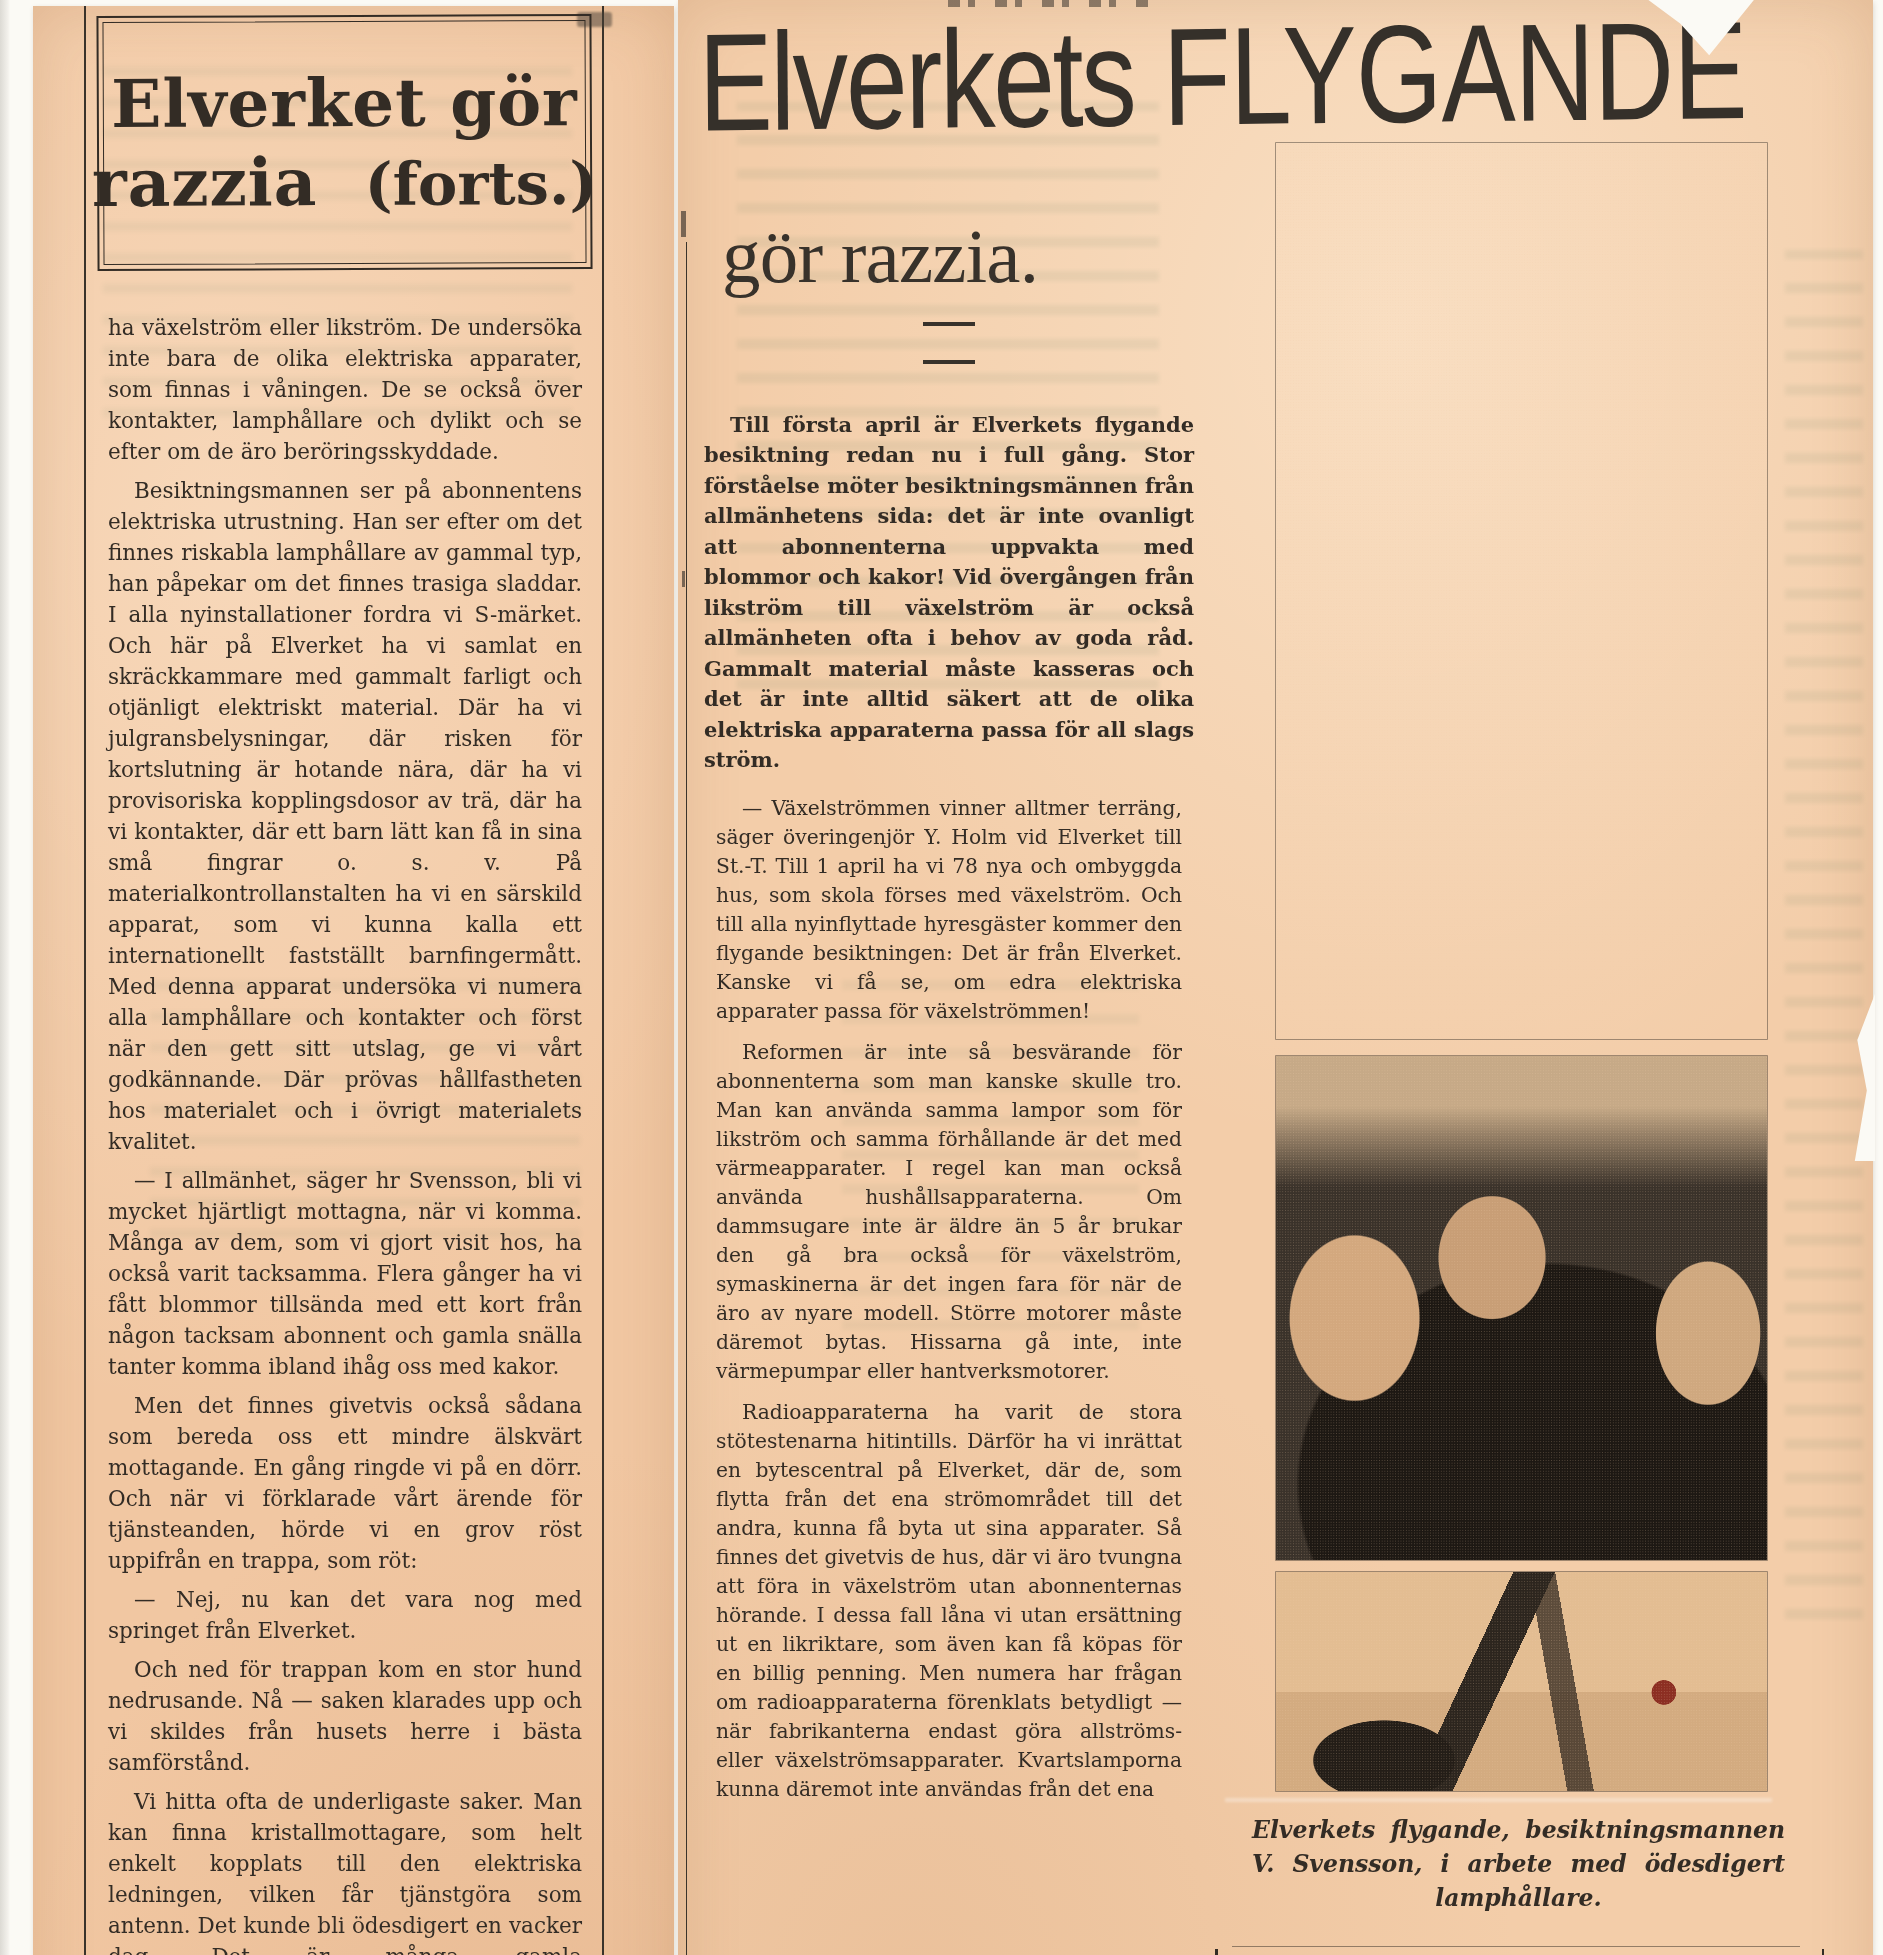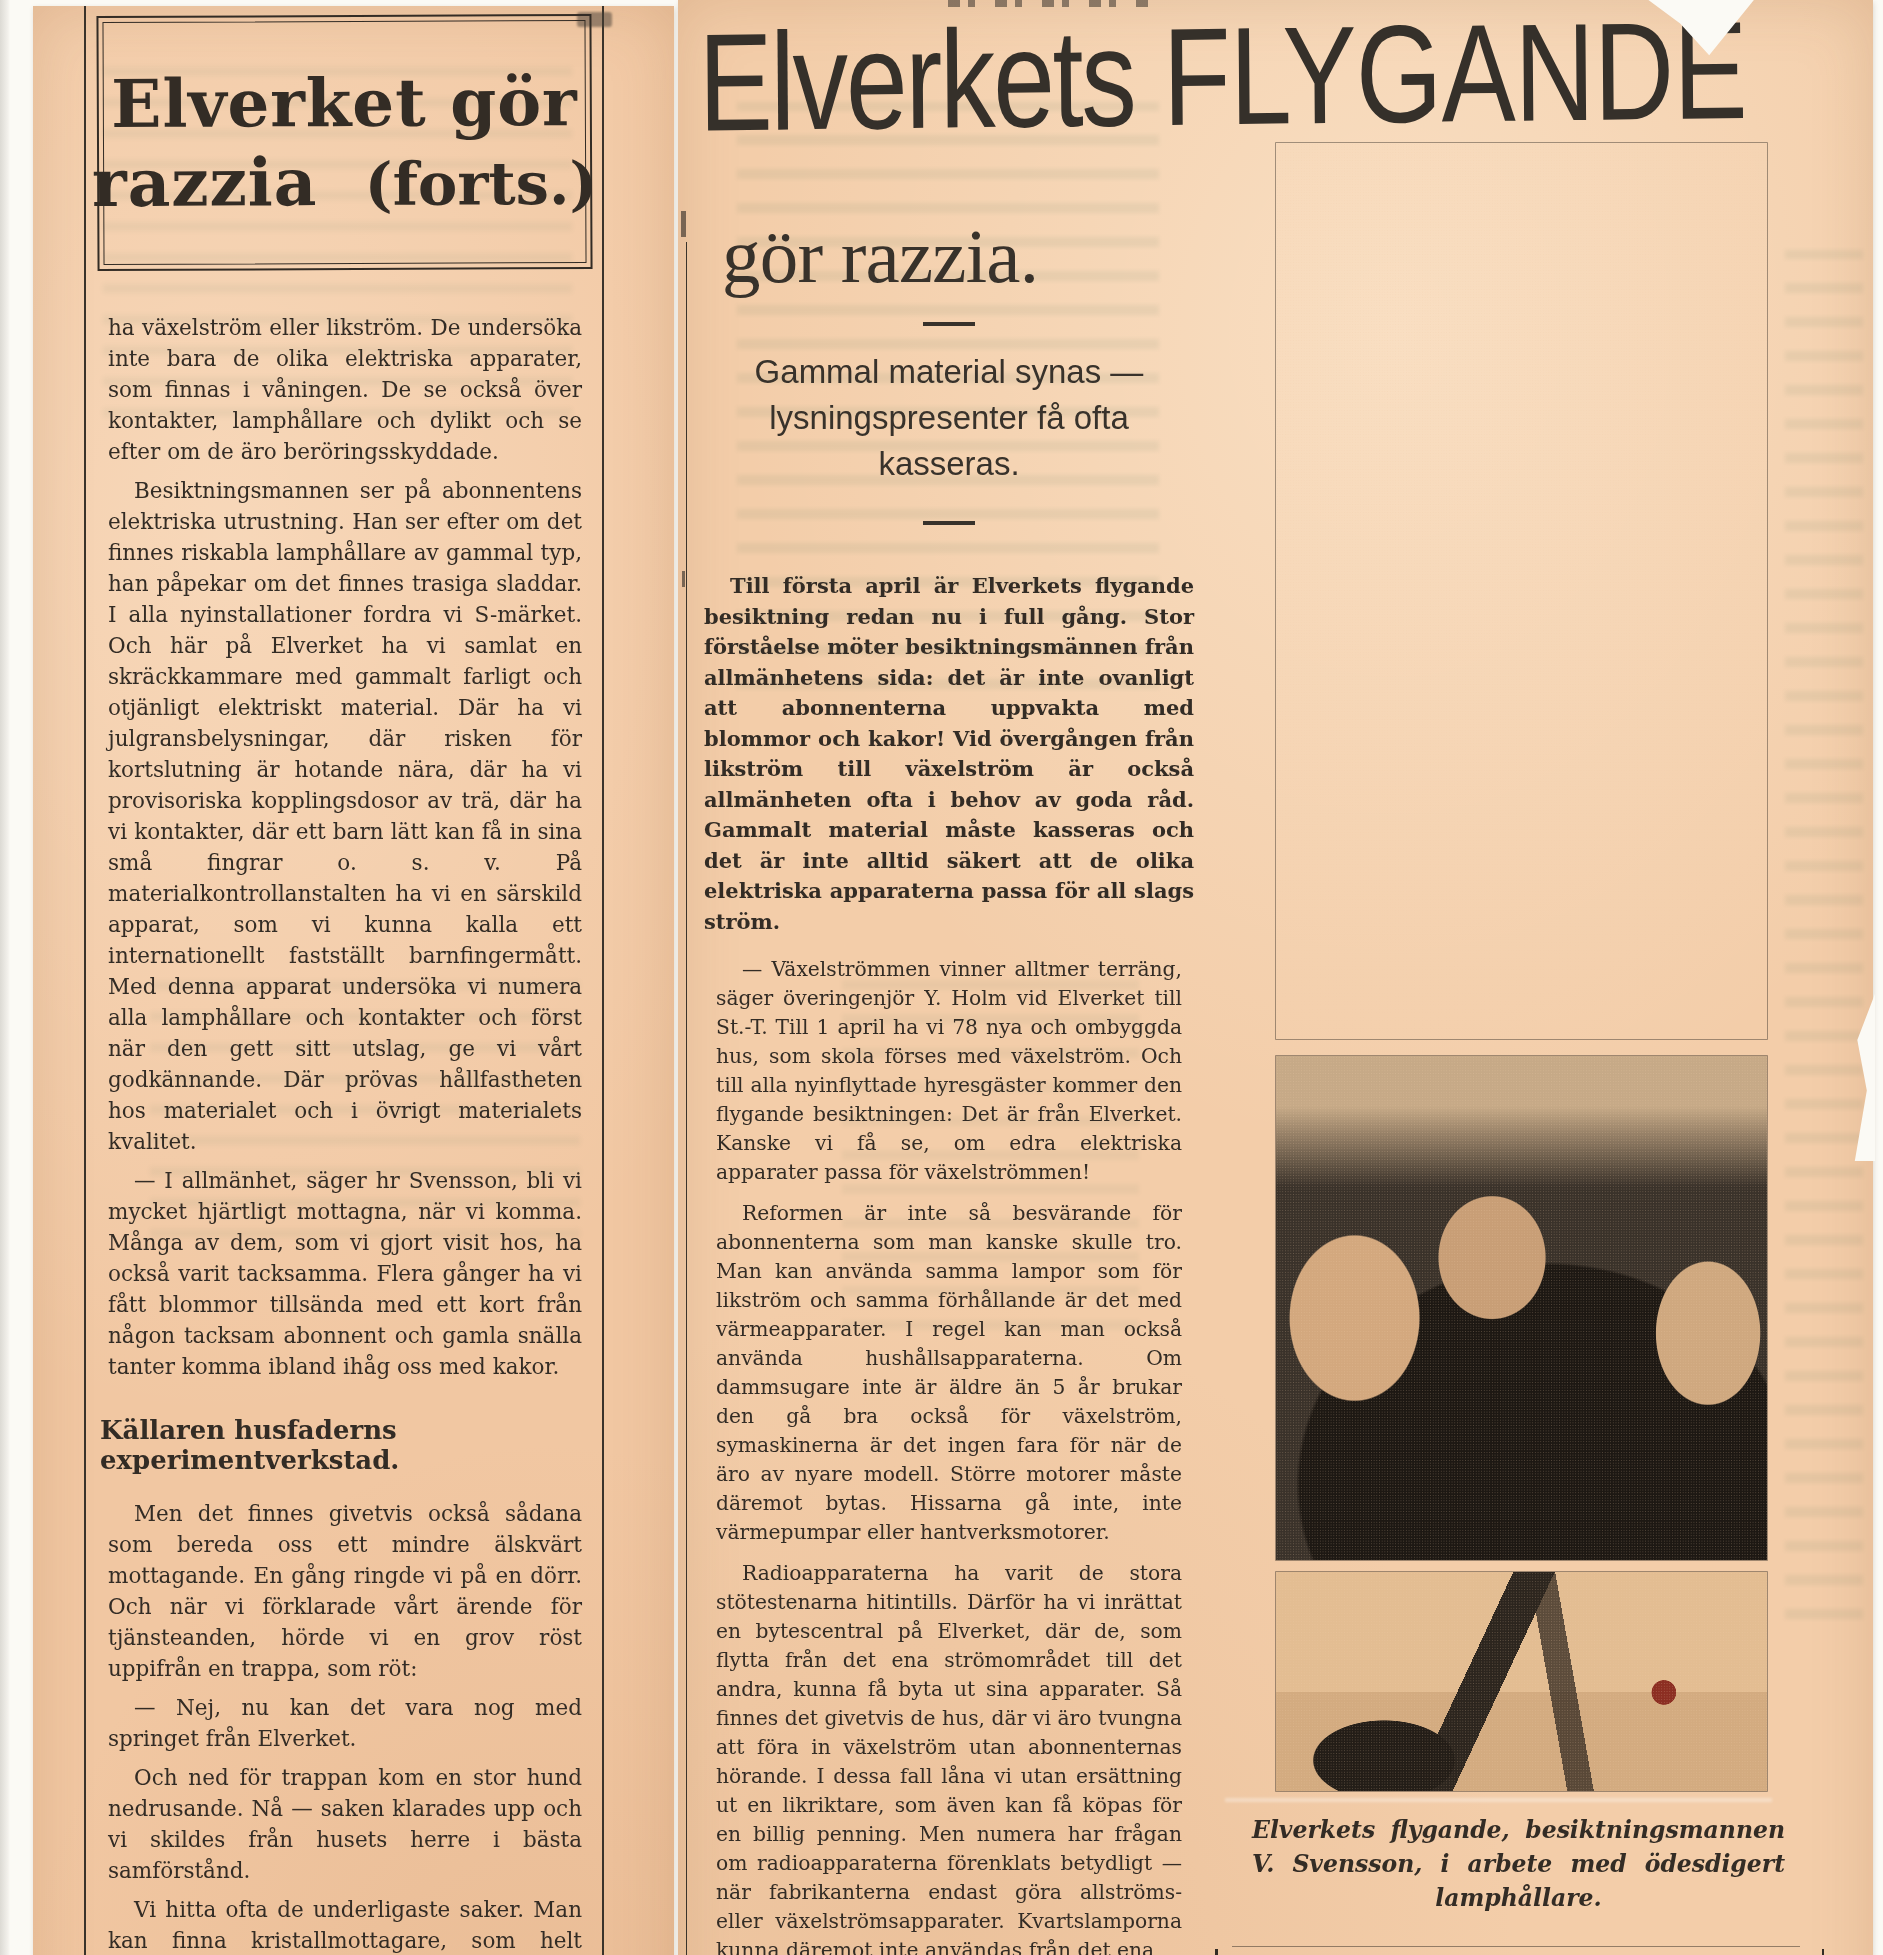--- a/index.html
+++ b/index.html
@@ -132,21 +132,20 @@
       <div class="headbox-inner">
         <div class="hb-l1">Elverket gör</div>
         <div class="hb-l2"><span>razzia</span>&nbsp;&nbsp;<span class="forts">(forts.)</span></div>
       </div>
     </header>
 
     <div class="ltext">
       <p class="noindent">ha växelström eller likström. De undersöka inte bara de olika elektriska apparater, som finnas i våningen. De se också över kontakter, lamphållare och dylikt och se efter om de äro beröringsskyddade.</p>
       <p>Besiktningsmannen ser på abonnentens elektriska utrustning. Han ser efter om det finnes riskabla lamphållare av gammal typ, han påpekar om det finnes trasiga sladdar. I alla nyinstallationer fordra vi S-märket. Och här på Elverket ha vi samlat en skräckkammare med gammalt farligt och otjänligt elektriskt material. Där ha vi julgransbelysningar, där risken för kortslutning är hotande nära, där ha vi provisoriska kopplingsdosor av trä, där ha vi kontakter, där ett barn lätt kan få in sina små fingrar o. s. v. På materialkontrollanstalten ha vi en särskild apparat, som vi kunna kalla ett internationellt fastställt barnfingermått. Med denna apparat undersöka vi numera alla lamphållare och kontakter och först när den gett sitt utslag, ge vi vårt godkännande. Där prövas hållfastheten hos materialet och i övrigt materialets kvalitet.</p>
       <p>— I allmänhet, säger hr Svensson, bli vi mycket hjärtligt mottagna, när vi komma. Många av dem, som vi gjort visit hos, ha också varit tacksamma. Flera gånger ha vi fått blommor tillsända med ett kort från någon tacksam abonnent och gamla snälla tanter komma ibland ihåg oss med kakor.</p>
-      <h3 class="subhead">Källaren husfaderns experimentverkstad.</h3>
       <p>Men det finnes givetvis också sådana som bereda oss ett mindre älskvärt mottagande. En gång ringde vi på en dörr. Och när vi förklarade vårt ärende för tjänsteanden, hörde vi en grov röst uppifrån en trappa, som röt:</p>
       <p>— Nej, nu kan det vara nog med springet från Elverket.</p>
       <p>Och ned för trappan kom en stor hund nedrusande. Nå — saken klarades upp och vi skildes från husets herre i bästa samförstånd.</p>
       <p>Vi hitta ofta de underligaste saker. Man kan finna kristallmottagare, som helt enkelt kopplats till den elektriska ledningen, vilken får tjänstgöra som antenn. Det kunde bli ödesdigert en vacker dag. Det är många gamla lysningspresenter vi fått lov att kassera. Fruarna ha med vemod sett strykjärn och bordstakar skatta åt förgängelsen och varit både ledsna och förargade, när vi gett vårt besked. Vi ha sett strykjärnsledningar lagade med stoppgarn och segelgarn.</p>
 
     </div>
   </article>
 
   <article class="clip clip-right">
     <div class="ghost g1"></div>
@@ -155,21 +154,20 @@
     <div class="rc-rule"></div>
     <div class="edge-mark em1"></div>
     <div class="edge-mark em2"></div>
     <div class="topfrag"></div>
 
     <h1 class="mainhead"><span>Elverkets</span> <span class="caps">FLYGANDE</span></h1>
 
     <div class="midcol">
       <h2 class="subhead2">gör razzia.</h2>
       <div class="dash"></div>
-      <p class="deck">Gammal material synas — lysningspresenter få ofta kasseras.</p>
       <div class="dash d2"></div>
       <p class="lead">Till första april är Elverkets flygande besiktning redan nu i full gång. Stor förståelse möter besiktningsmännen från allmänhetens sida: det är inte ovanligt att abonnenterna uppvakta med blommor och kakor! Vid övergången från likström till växelström är också allmänheten ofta i behov av goda råd. Gammalt material måste kasseras och det är inte alltid säkert att de olika elektriska apparaterna passa för all slags ström.</p>
       <p class="body">— Växelströmmen vinner alltmer terräng, säger överingenjör Y. Holm vid Elverket till St.-T. Till 1 april ha vi 78 nya och ombyggda hus, som skola förses med växelström. Och till alla nyinflyttade hyresgäster kommer den flygande besiktningen: Det är från Elverket. Kanske vi få se, om edra elektriska apparater passa för växelströmmen!</p>
       <p class="body">Reformen är inte så besvärande för abonnenterna som man kanske skulle tro. Man kan använda samma lampor som för likström och samma förhållande är det med värmeapparater. I regel kan man också använda hushållsapparaterna. Om dammsugare inte är äldre än 5 år brukar den gå bra också för växelström, symaskinerna är det ingen fara för när de äro av nyare modell. Större motorer måste däremot bytas. Hissarna gå inte, inte värmepumpar eller hantverksmotorer.</p>
       <p class="body">Radioapparaterna ha varit de stora stötestenarna hitintills. Därför ha vi inrättat en bytescentral på Elverket, där de, som flytta från det ena strömområdet till det andra, kunna få byta ut sina apparater. Så finnes det givetvis de hus, där vi äro tvungna att föra in växelström utan abonnenternas hörande. I dessa fall låna vi utan ersättning ut en likriktare, som även kan få köpas för en billig penning. Men numera har frågan om radioapparaterna förenklats betydligt — när fabrikanterna endast göra allströms- eller växelströmsapparater. Kvartslamporna kunna däremot inte användas från det ena</p>
     </div>
 
     <div class="photo photo1" role="img" aria-label="Besiktningsman i mörk kostym och slips, lutad över ett arbetsbord"></div>
     <div class="photo photo2" role="img" aria-label="Närbild av besiktningsmän som granskar material"></div>
     <div class="photo photo3" role="img" aria-label="Händer med olämplig elektrisk apparat på ljust bord"></div>

